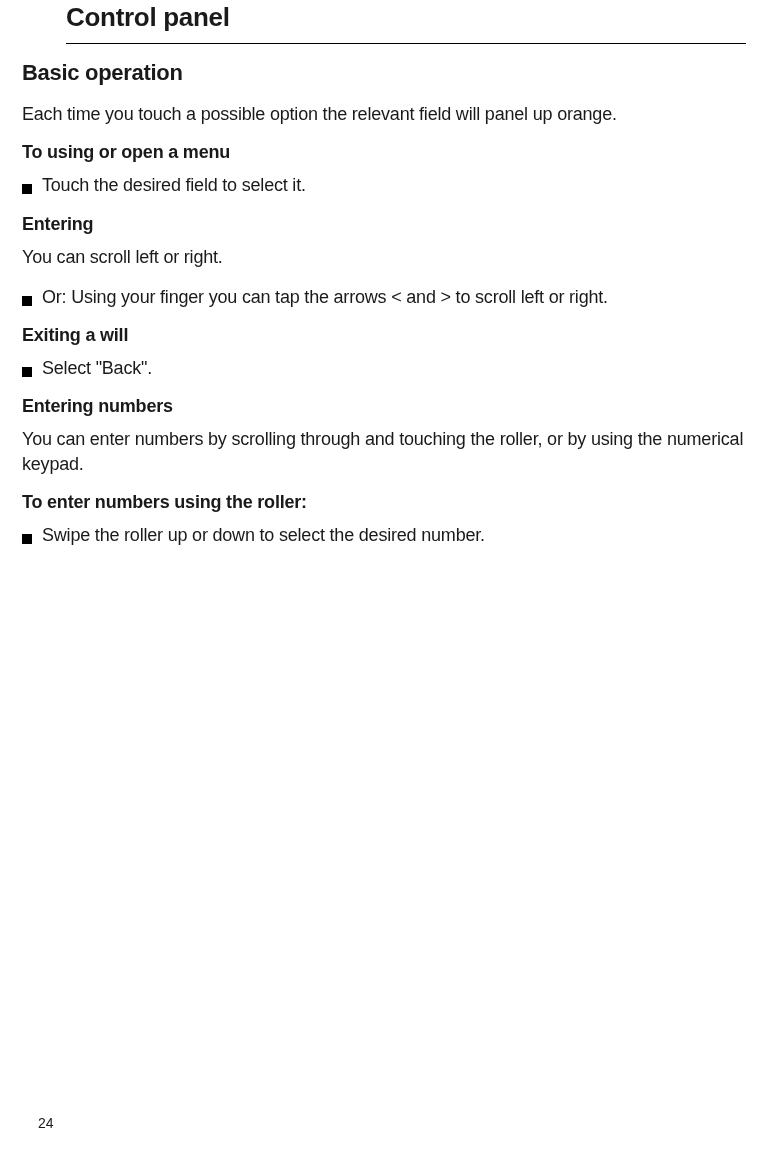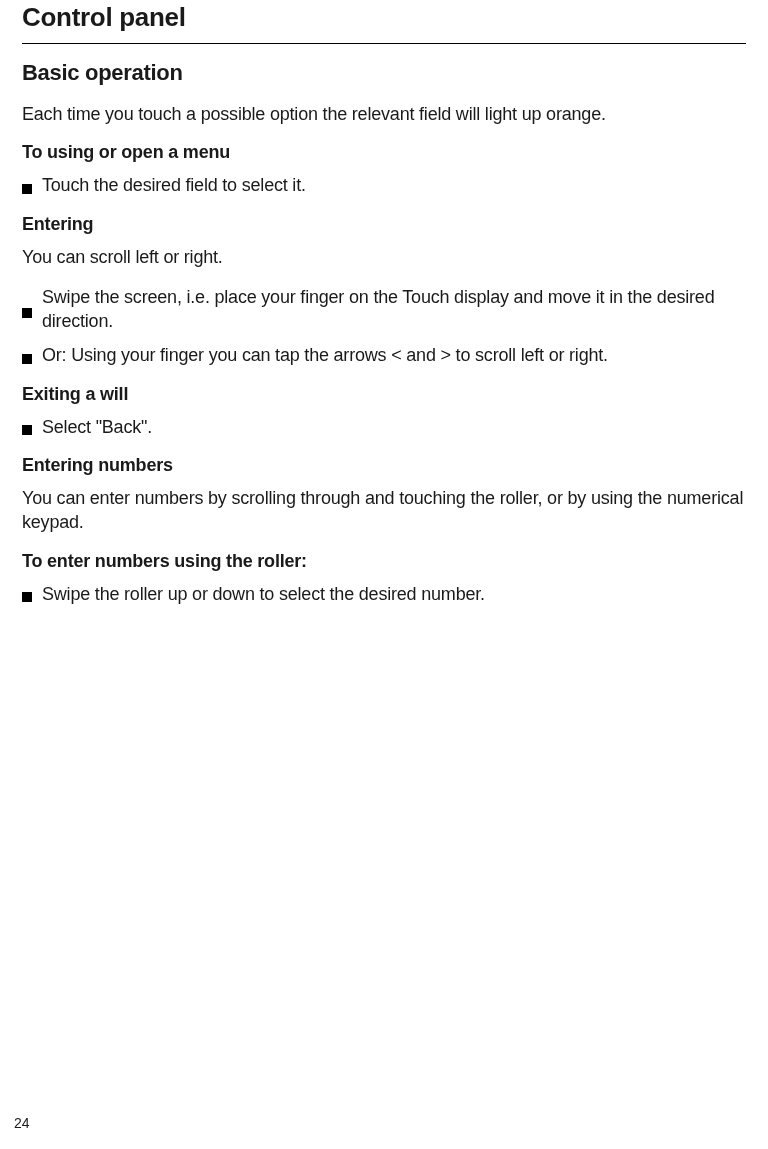--- a/index.html
+++ b/index.html
@@ -17,20 +17,21 @@
       padding: 0 22px;
     }
     .page-title {
       font-size: 26px;
       font-weight: bold;
       padding-top: 2px;
       padding-bottom: 10px;
       border-bottom: 1.5px solid #000;
       margin-bottom: 16px;
       letter-spacing: -0.3px;
+      margin-left: 44px;
     }
     .section-heading {
       font-size: 22px;
       font-weight: bold;
       margin-bottom: 16px;
       letter-spacing: -0.3px;
     }
     .body-text {
       font-size: 18px;
       line-height: 1.35;
@@ -62,48 +63,44 @@
       flex-shrink: 0;
       margin-top: 7px;
       margin-right: 10px;
     }
     .bullet-text {
       flex: 1;
     }
     .page-number {
       position: absolute;
       bottom: 18px;
-      left: 14px;
+      left: 38px;
       font-size: 14px;
     }
   </style>
 </head>
 <body>
 
 <h1 class="page-title">Control panel</h1>
 
 <h2 class="section-heading">Basic operation</h2>
 
-<p class="body-text">Each time you touch a possible option the relevant field will light up orange.</p>
+<p class="body-text">Each time you touch a possible option the relevant field will panel up orange.</p>
 
 <h3 class="sub-heading">To using or open a menu</h3>
 <ul class="bullet-list">
   <li class="bullet-item">
     <span class="bullet-icon"></span>
     <span class="bullet-text">Touch the desired field to select it.</span>
   </li>
 </ul>
 
 <h3 class="sub-heading">Entering</h3>
 <p class="body-text">You can scroll left or right.</p>
 <ul class="bullet-list">
-  <li class="bullet-item">
-    <span class="bullet-icon"></span>
-    <span class="bullet-text">Swipe the screen, i.e. place your finger on the Touch display and move it in the desired direction.</span>
-  </li>
   <li class="bullet-item">
     <span class="bullet-icon"></span>
     <span class="bullet-text">Or: Using your finger you can tap the arrows &lt; and &gt; to scroll left or right.</span>
   </li>
 </ul>
 
 <h3 class="sub-heading">Exiting a will</h3>
 <ul class="bullet-list">
   <li class="bullet-item">
     <span class="bullet-icon"></span>

